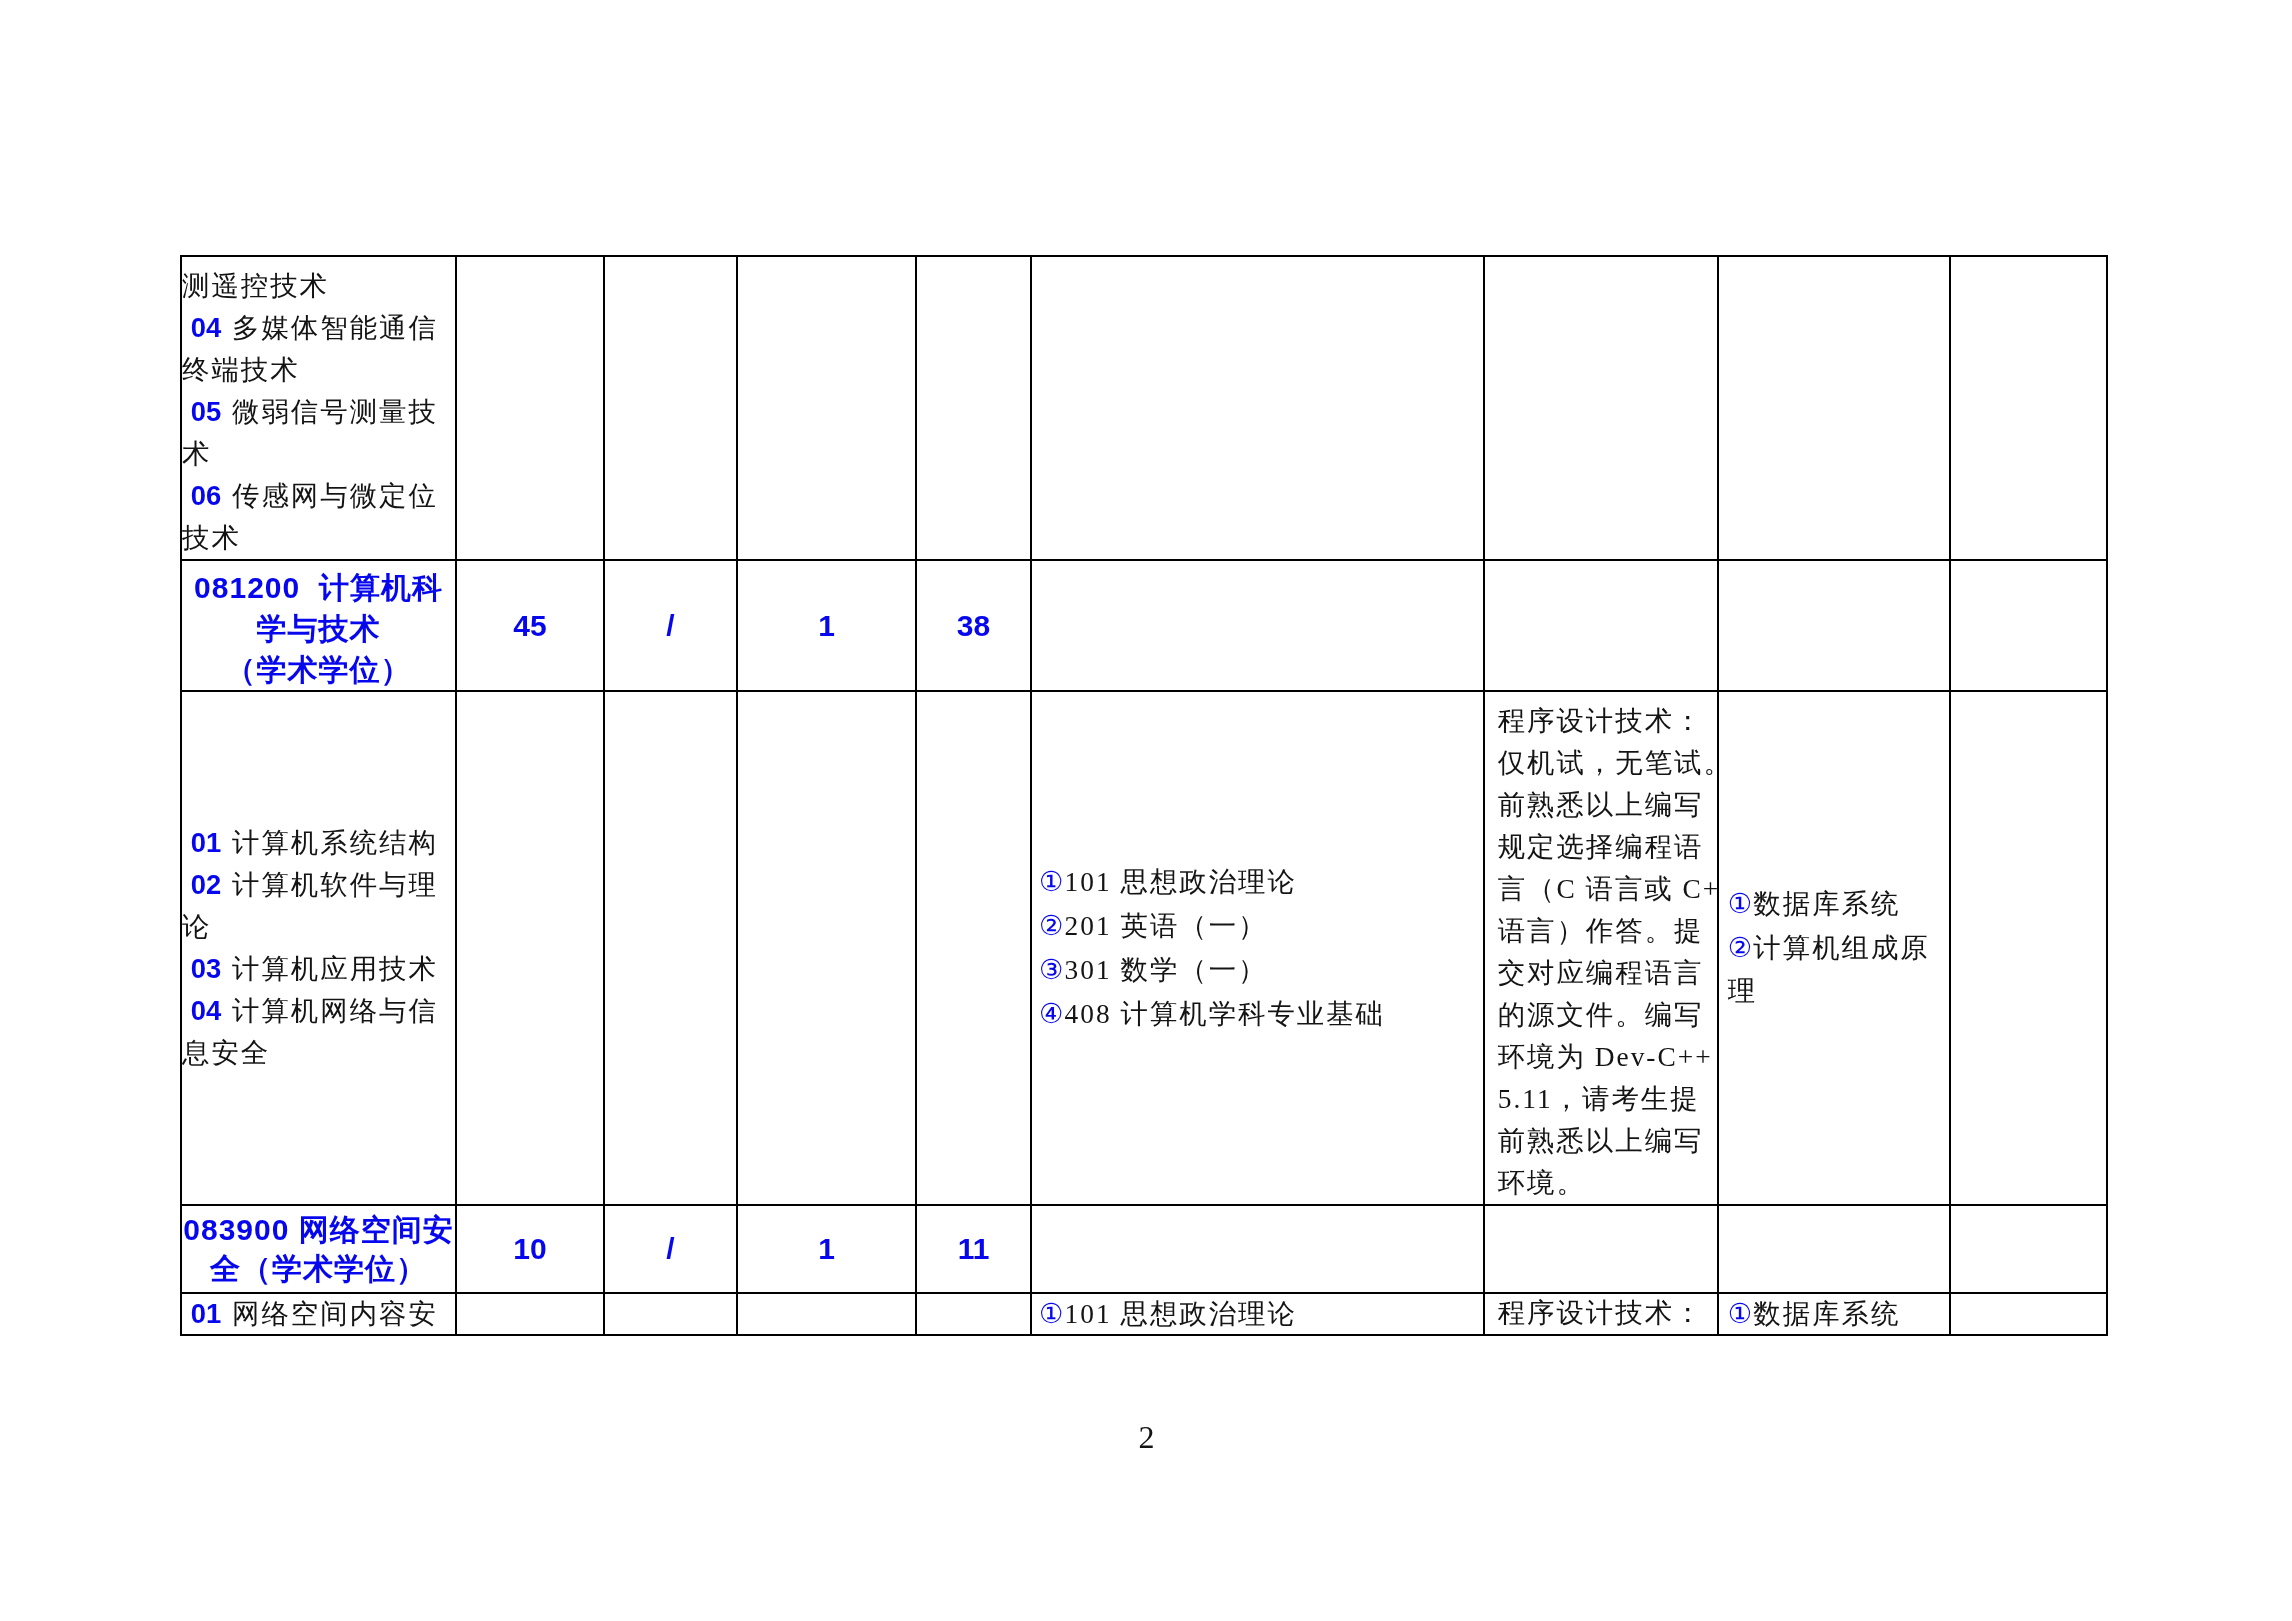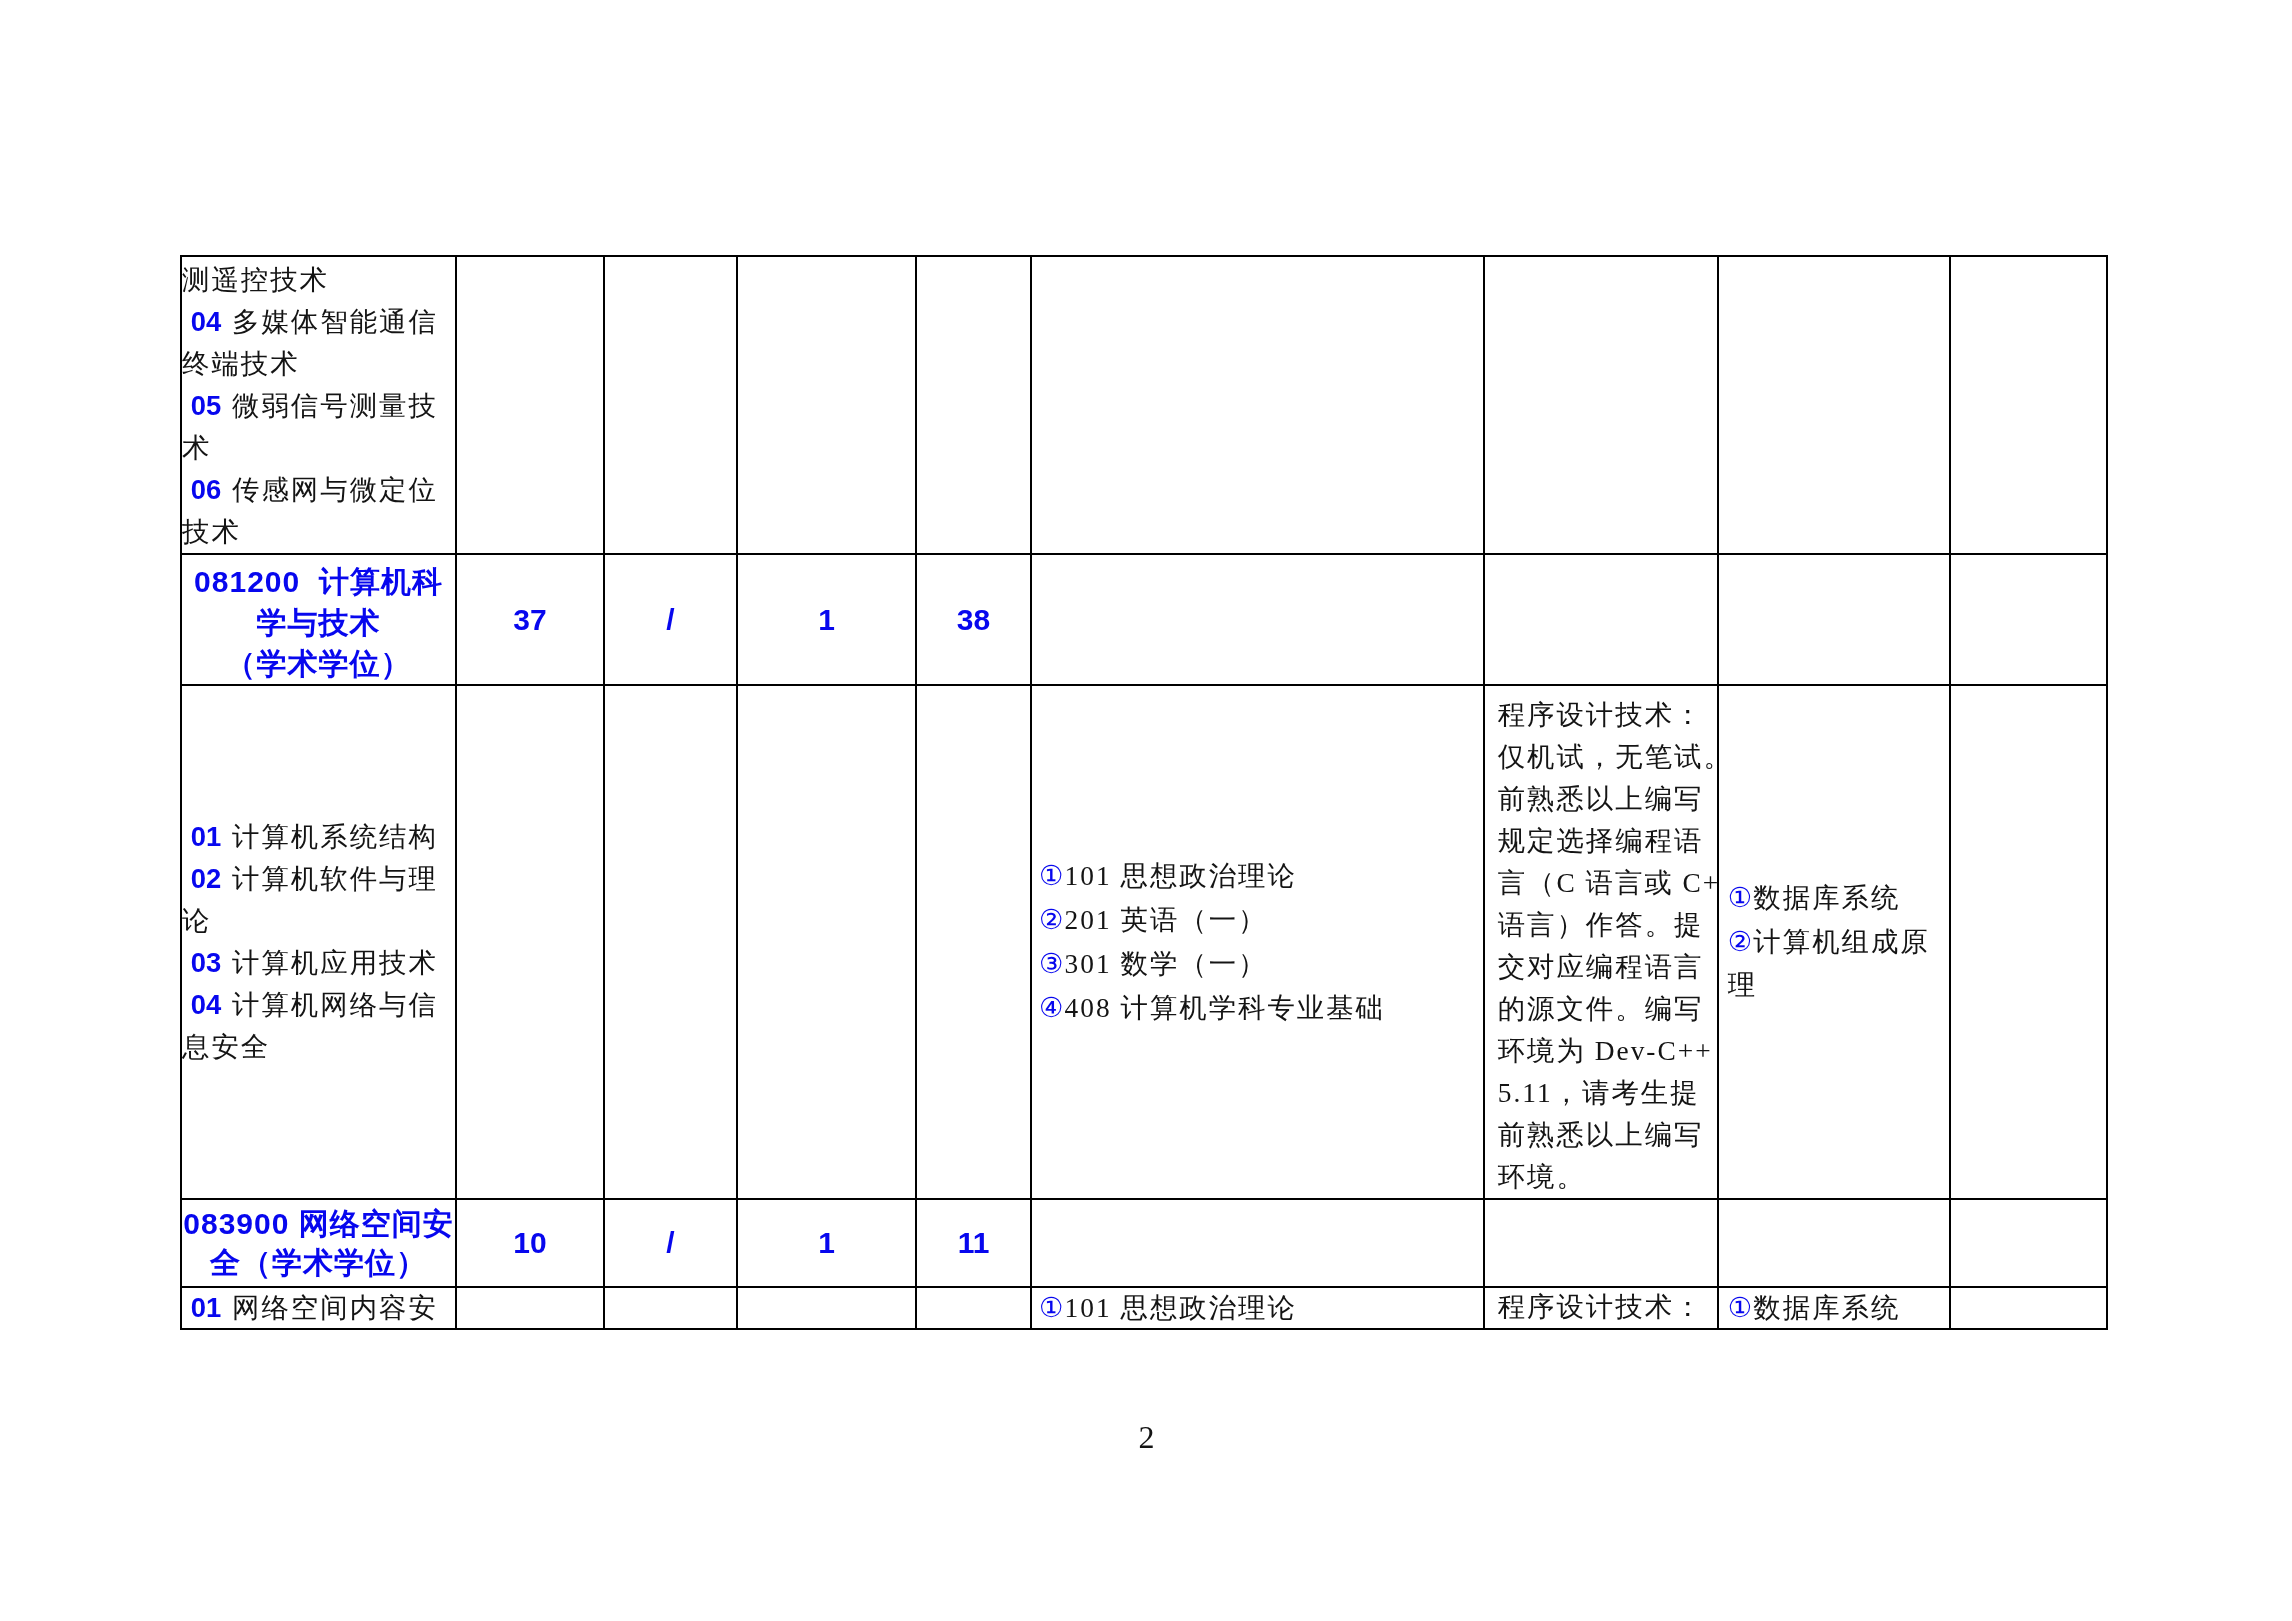--- a/index.html
+++ b/index.html
@@ -30,21 +30,21 @@
 
   
   .body-lines { font-size:27.4px; letter-spacing:2px; line-height:42px; }
   .exam-lines { font-size:27.4px; letter-spacing:2px; line-height:44px; }
   .note-lines { font-size:27.4px; letter-spacing:2px; line-height:42px; }
   .reexam-lines { font-size:27.4px; letter-spacing:2px; line-height:43px; }
   .single { font-size:27.4px; letter-spacing:2px; line-height:39px;border-radius:18px; }
 
   .cell-pad-l { padding-left:3.9px; }
   .top-cell { vertical-align:top; }
-  .top-cell .body-lines { padding-top:2px; }
+  .top-cell .body-lines { padding-top:8px; }
   .notes-cell { vertical-align:top; }
   .notes-cell .note-lines { padding-top:7.8px; padding-left:12.7px; padding-right:3.9px; }
   .exam-cell .exam-lines { padding-left:7px; }
   .reexam-cell .reexam-lines { padding-left:8.8px; }
 
   .code {
     color:var(--blue);
     font-family:"Liberation Sans","DejaVu Sans",sans-serif;
     font-weight:700;
     letter-spacing:0;
@@ -132,21 +132,21 @@
       <td>
         <div class="title-wrap">
 
             <div class="line title-line">081200  计算机科</div>
 
             <div class="line title-line">学与技术</div>
 
             <div class="line title-line">（学术学位）</div>
           </div>
       </td>
-      <td class="val">37</td>
+      <td class="val">45</td>
       <td class="val">/</td>
       <td class="val">1</td>
       <td class="val">38</td>
       <td></td>
       <td></td>
       <td></td>
       <td></td>
     </tr>
 
     <tr style="height:511px">

